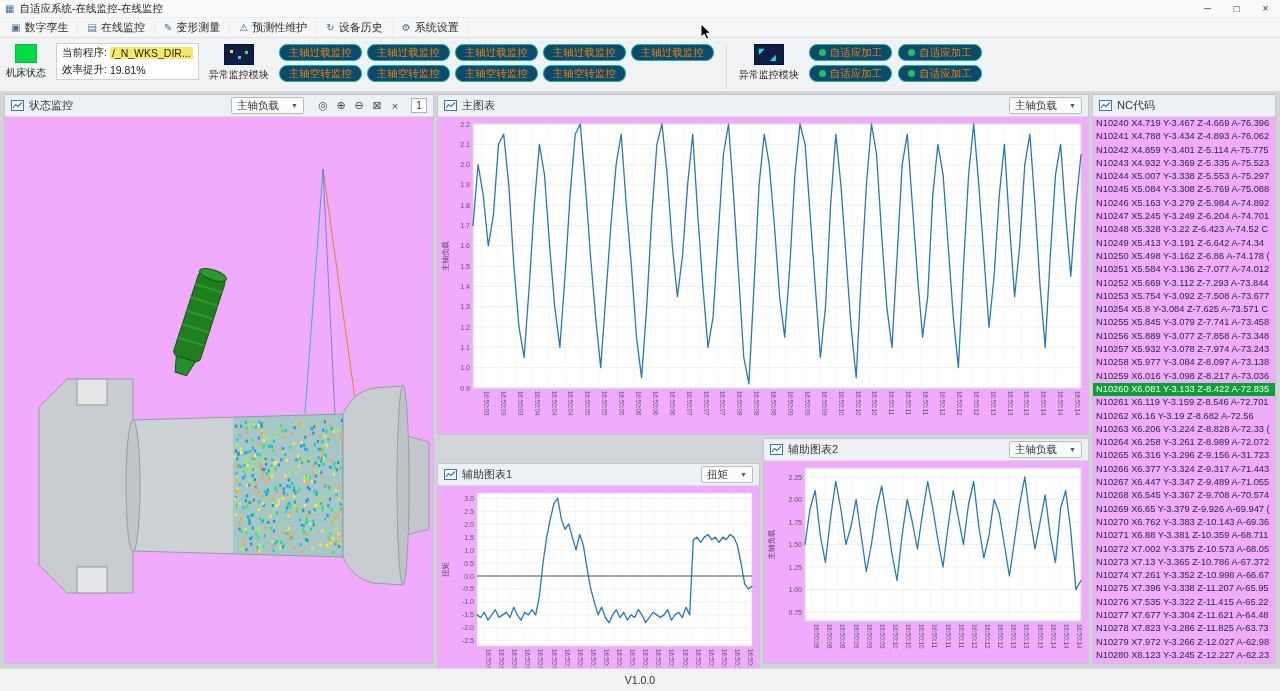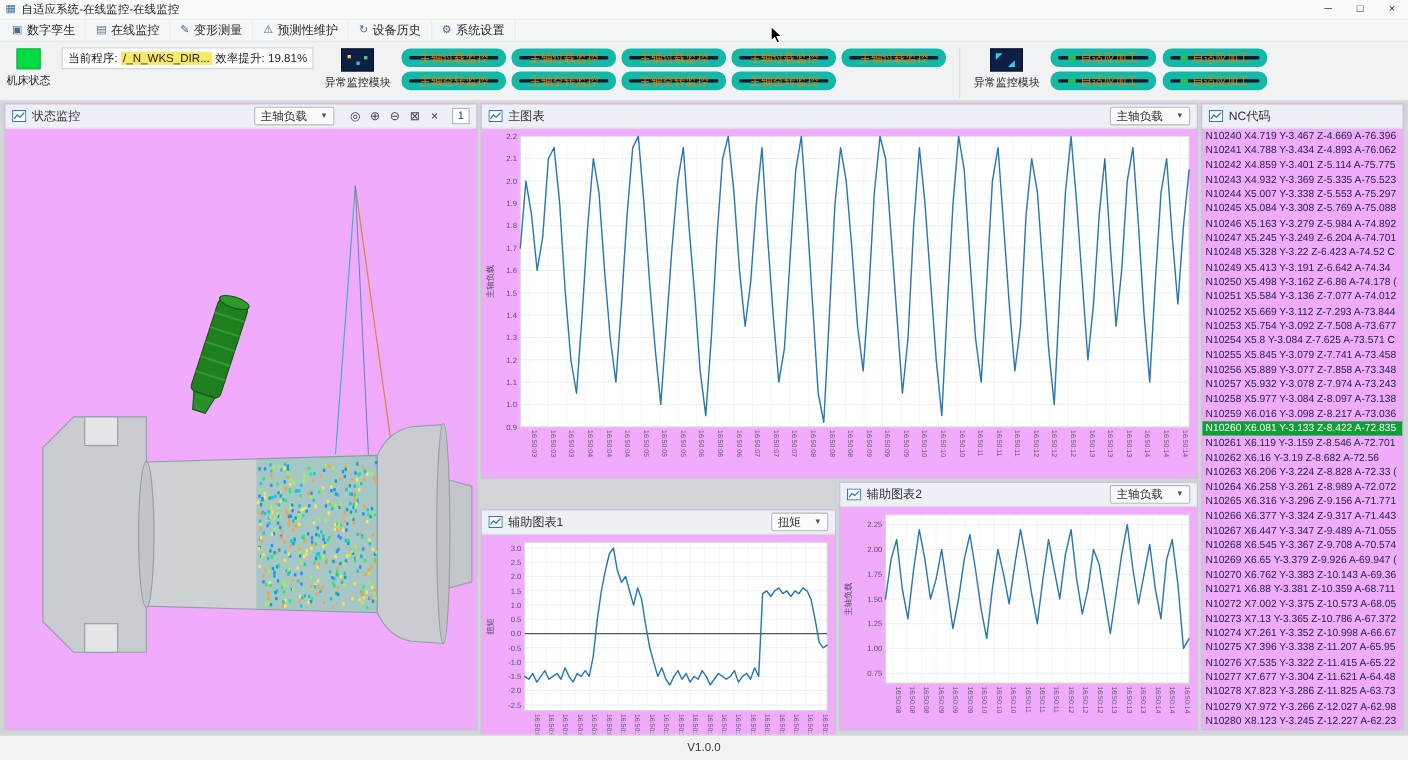--- a/index.html
+++ b/index.html
@@ -10,26 +10,26 @@
 .app-icon{color:#3a6ea5;font-size:10px;margin-right:5px}
 .win-controls{margin-left:auto;display:flex;height:100%}
 .win-btn{width:29px;display:flex;align-items:center;justify-content:center;font-size:10px;color:#333}
 .menubar{position:absolute;left:0;top:18px;right:0;height:20px;background:#f5f6f7;border-bottom:1px solid #e0e1e2;display:flex;align-items:stretch;padding-left:2px}
 .menu-item{display:flex;align-items:center;gap:4px;padding:0 9px;border-right:1px solid #ebecee;font-size:11px;color:#2b2b2b;cursor:default}
 .mi-icon{color:#4b6b8c;font-size:10px}
 .modulebar{position:absolute;left:0;top:38px;right:0;height:54px;background:#f1f2f3;border-bottom:1px solid #d6d7d8;display:flex;align-items:flex-start;padding:4px 6px 0 6px;gap:10px}
 .m-col{display:flex;flex-direction:column;align-items:center;gap:2px}
 .status-square{width:22px;height:19px;background:#00dd44;border:1px solid #19b04a;margin-top:2px}
 .m-label{font-size:10px;color:#222;white-space:nowrap;margin-top:1px}
-.info-col{background:#fff;border:1px solid #cfd0d2;padding:2px 5px;display:flex;gap:3px;margin-top:1px}
+.info-col{background:#fff;border:1px solid #cfd0d2;padding:2px 5px;display:flex;flex-direction:column;gap:3px;margin-top:1px}
 .info-row{display:flex;gap:3px;font-size:10.5px;white-space:nowrap;align-items:center}
 .info-val.yellow{background:#f6e96a;padding:0 2px}
 .btn-grid{display:flex;flex-direction:column;gap:4px;margin-top:2px}
 .btn-row{display:flex;gap:5px}
-.mon-btn{display:inline-flex;align-items:center;gap:4px;background:#0f172a;border:7px solid #14b8a6;border-radius:8px;color:#f08300;font-size:10.5px;padding:1px 9px;height:17px;font-family:Liberation Mono, monospace;white-space:nowrap}
+.mon-btn{display:inline-flex;align-items:center;gap:4px;background:#0c4a6e;border:1px solid #14b8a6;border-radius:8px;color:#f08300;font-size:10.5px;padding:1px 9px;height:17px;font-family:Liberation Mono, monospace;white-space:nowrap}
 .gdot{width:7px;height:7px;border-radius:50%;background:#25c05a;display:inline-block}
 .mod-icon{width:30px;height:21px;background:#0d1f44;position:relative;margin-top:2px;border:1px solid #09152e}
 .px{position:absolute;width:3px;height:3px}
 .p1{left:5px;top:5px;background:#ffd23e}
 .p2{left:13px;top:11px;background:#29d3e2}
 .p3{left:20px;top:6px;background:#45e05a}
 .tri{position:absolute;font-size:8px;color:#2ad3e0;line-height:8px}
 .t1{left:4px;top:3px}
 .t2{left:15px;top:9px}
 .adaptive-grid{display:grid;grid-template-columns:auto auto;gap:4px 6px;margin-top:2px}
@@ -969,21 +969,21 @@
         <div class="nc-row">N10255 X5.845 Y-3.079 Z-7.741 A-73.458</div>
         <div class="nc-row">N10256 X5.889 Y-3.077 Z-7.858 A-73.348</div>
         <div class="nc-row">N10257 X5.932 Y-3.078 Z-7.974 A-73.243</div>
         <div class="nc-row">N10258 X5.977 Y-3.084 Z-8.097 A-73.138</div>
         <div class="nc-row">N10259 X6.016 Y-3.098 Z-8.217 A-73.036</div>
         <div class="nc-row hl">N10260 X6.081 Y-3.133 Z-8.422 A-72.835</div>
         <div class="nc-row">N10261 X6.119 Y-3.159 Z-8.546 A-72.701</div>
         <div class="nc-row">N10262 X6.16 Y-3.19 Z-8.682 A-72.56</div>
         <div class="nc-row">N10263 X6.206 Y-3.224 Z-8.828 A-72.33 (</div>
         <div class="nc-row">N10264 X6.258 Y-3.261 Z-8.989 A-72.072</div>
-        <div class="nc-row">N10265 X6.316 Y-3.296 Z-9.156 A-71.771</div>
+        <div class="nc-row">N10265 X6.316 Y-3.296 Z-9.156 A-31.723</div>
         <div class="nc-row">N10266 X6.377 Y-3.324 Z-9.317 A-71.443</div>
         <div class="nc-row">N10267 X6.447 Y-3.347 Z-9.489 A-71.055</div>
         <div class="nc-row">N10268 X6.545 Y-3.367 Z-9.708 A-70.574</div>
         <div class="nc-row">N10269 X6.65 Y-3.379 Z-9.926 A-69.947 (</div>
         <div class="nc-row">N10270 X6.762 Y-3.383 Z-10.143 A-69.36</div>
         <div class="nc-row">N10271 X6.88 Y-3.381 Z-10.359 A-68.711</div>
         <div class="nc-row">N10272 X7.002 Y-3.375 Z-10.573 A-68.05</div>
         <div class="nc-row">N10273 X7.13 Y-3.365 Z-10.786 A-67.372</div>
         <div class="nc-row">N10274 X7.261 Y-3.352 Z-10.998 A-66.67</div>
         <div class="nc-row">N10275 X7.396 Y-3.338 Z-11.207 A-65.95</div>

